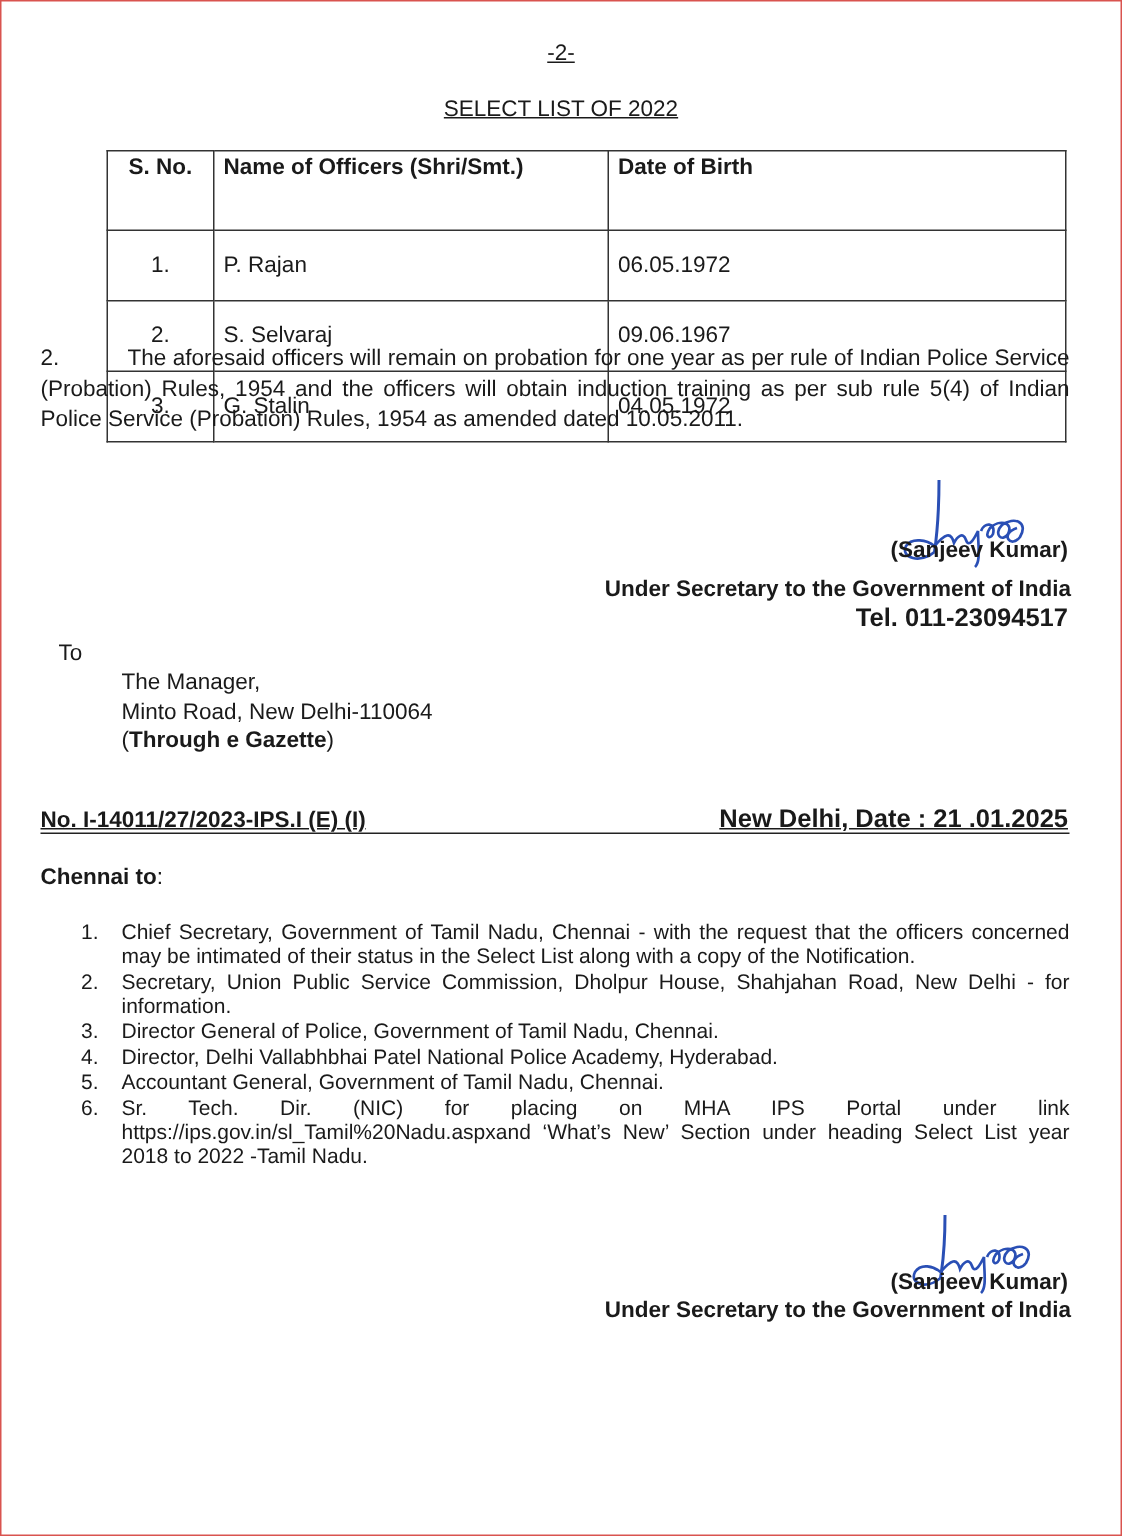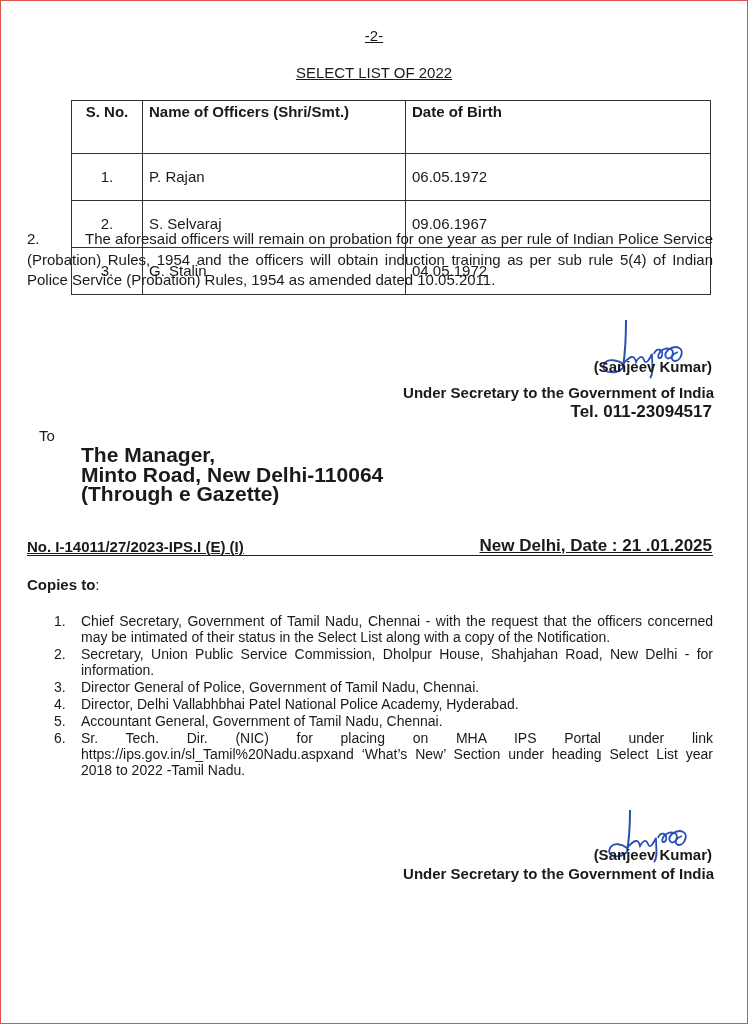--- a/index.html
+++ b/index.html
@@ -17,21 +17,21 @@
   table.sel th.sno { text-align:center; width:58px; }
   table.sel th.name { width:250px; }
   table.sel td { height:22px; line-height:22px; }
   table.sel td.sno { text-align:center; }
   .para { left:27px; width:686px; top:229px; font-size:15px; line-height:20.5px; text-align:justify; }
   .para .num { display:inline-block; width:58px; }
   .sig-name { right:36px; top:358px; font-size:15px; font-weight:bold; text-align:right; }
   .sig-title { right:34px; top:384px; font-size:15px; font-weight:bold; text-align:right; }
   .sig-tel { right:36px; top:402px; font-size:17px; font-weight:bold; text-align:center; }
   .to { left:39px; top:427px; font-size:15px; }
-  .addr { left:81px; top:445px; font-size:21px; line-height:19.5px;font-weight:bold; }
+  .addr { left:81px; top:445px; font-size:15px; line-height:19.5px; }
   .ref { left:27px; top:538px; font-size:15px; font-weight:bold; text-decoration:underline; }
   .refdate { right:36px; top:536px; font-size:17px; font-weight:bold; text-decoration:underline; }
   .refline { left:27px; top:555px; width:686px; height:0; border-top:1.5px solid #222; }
   .copies { left:27px; top:576px; font-size:15px; font-weight:bold; }
   .copies span.colon { font-weight:normal; }
   ol.cc { position:absolute; left:27px; top:613px; width:686px; margin:0; padding:0; list-style:none; font-size:14px; line-height:16px; }
   ol.cc li { display:flex; margin-bottom:1px; }
   ol.cc li .n { width:27px; flex:none; padding-left:27px; }
   ol.cc li .t { flex:1; text-align:justify; }
   ol.cc li.j6 .t { text-align:justify; text-align-last:left; }
@@ -88,21 +88,21 @@
 <div class="abs addr">
   <div>The Manager,</div>
   <div>Minto Road, New Delhi-110064</div>
   <div><span>(</span><b>Through e Gazette</b><span>)</span></div>
 </div>
 
 <div class="abs ref">No. I-14011/27/2023-IPS.I (E) (I)</div>
 <div class="abs refdate">New Delhi, Date : 21 .01.2025</div>
 <div class="abs refline"></div>
 
-<div class="abs copies"><span>Copies to</span><span class="colon">:</span></div>
+<div class="abs copies"><span>Chennai to</span><span class="colon">:</span></div>
 
 <ol class="cc">
   <li>
       <span class="n">1.</span>
       <span class="t">Chief Secretary, Government of Tamil Nadu, Chennai - with the request that the officers concerned may be intimated of their status in the Select List along with a copy of the Notification.</span>
     </li>
   <li>
       <span class="n">2.</span>
       <span class="t">Secretary, Union Public Service Commission, Dholpur House, Shahjahan Road, New Delhi - for information.</span>
     </li>

